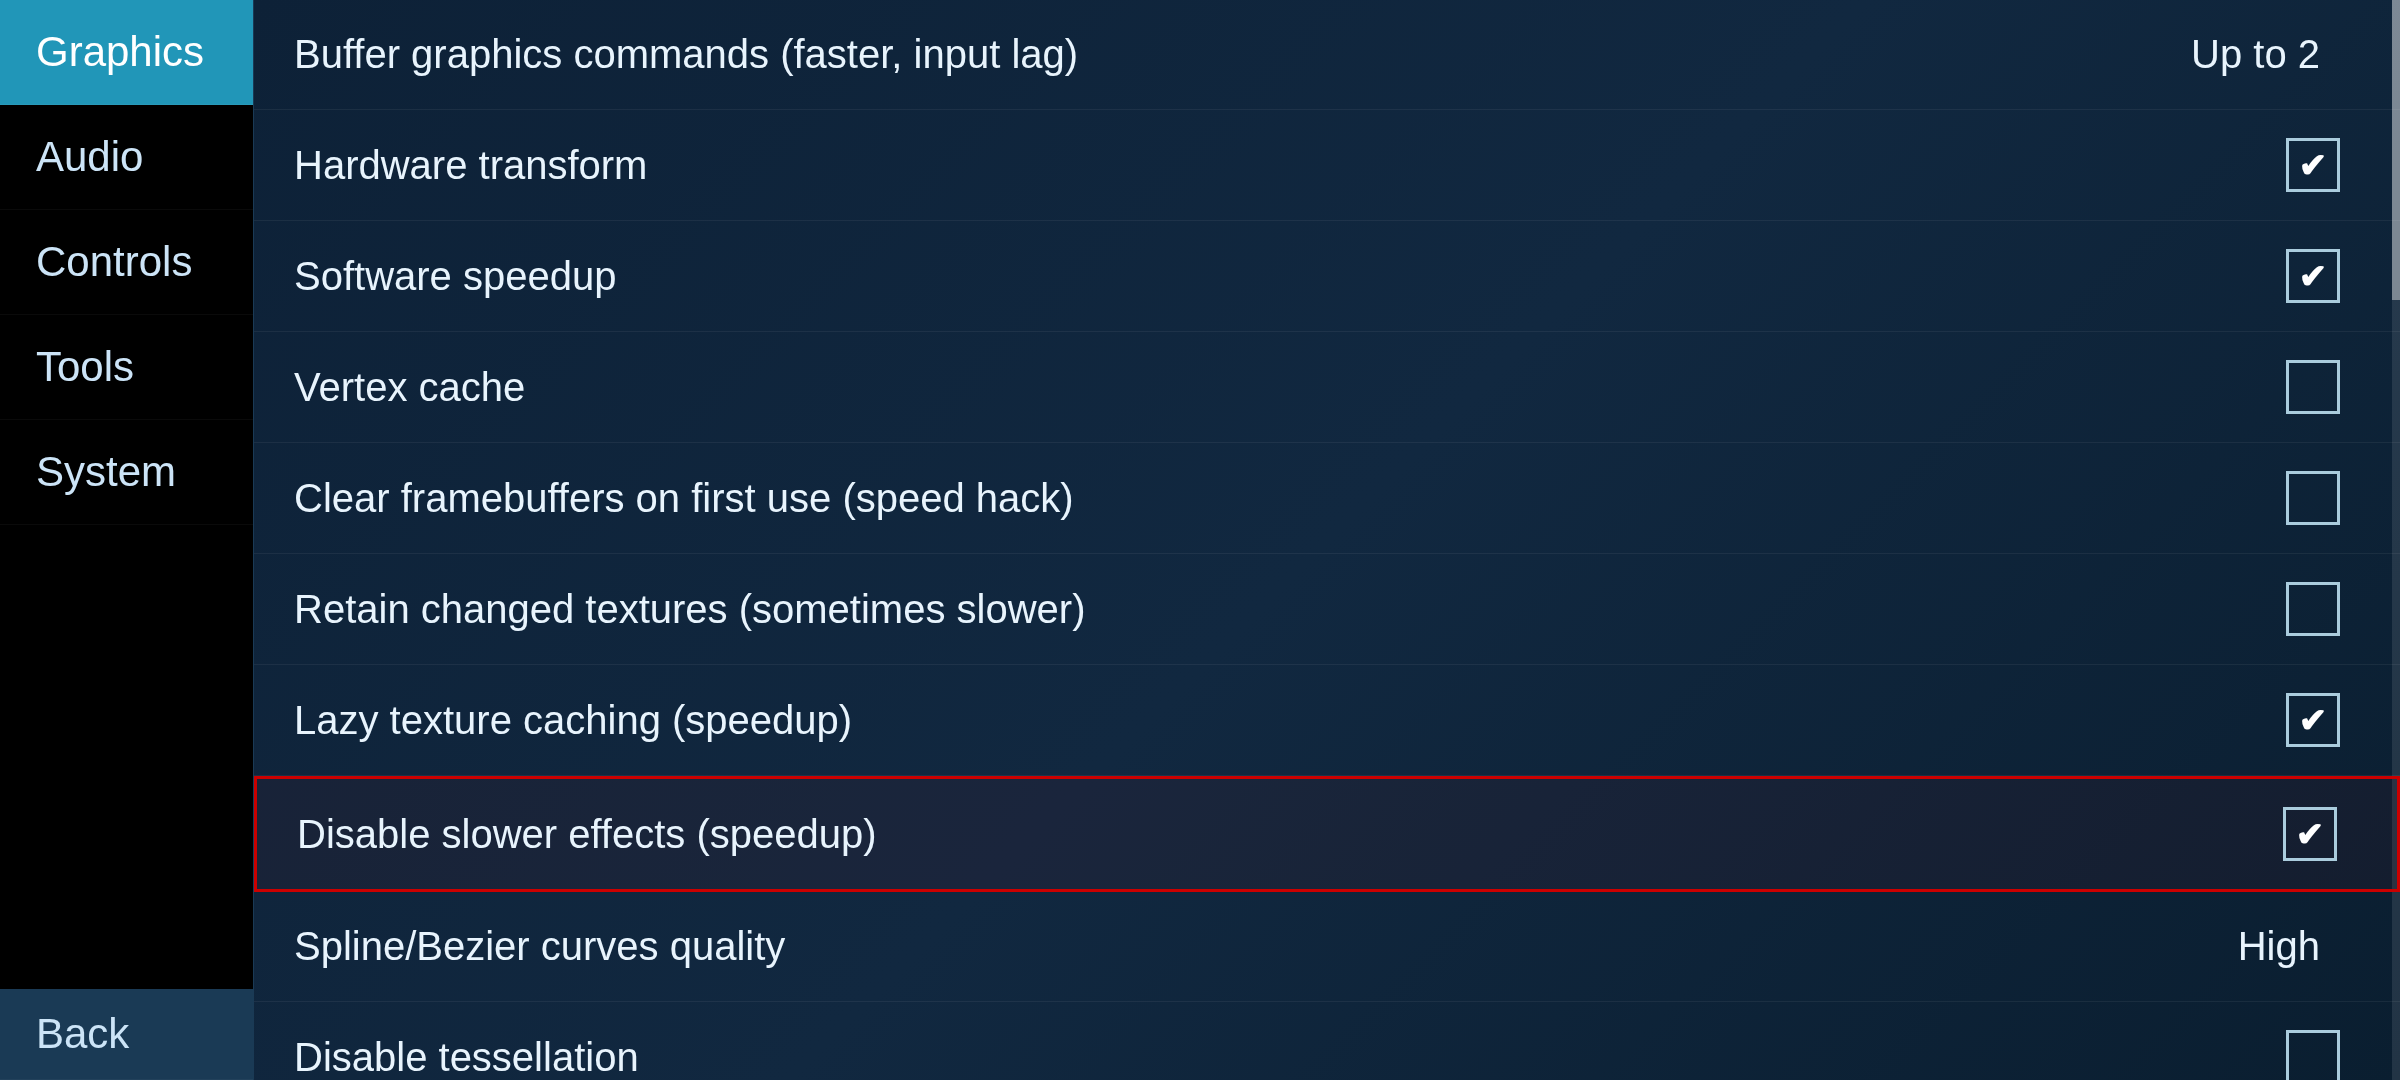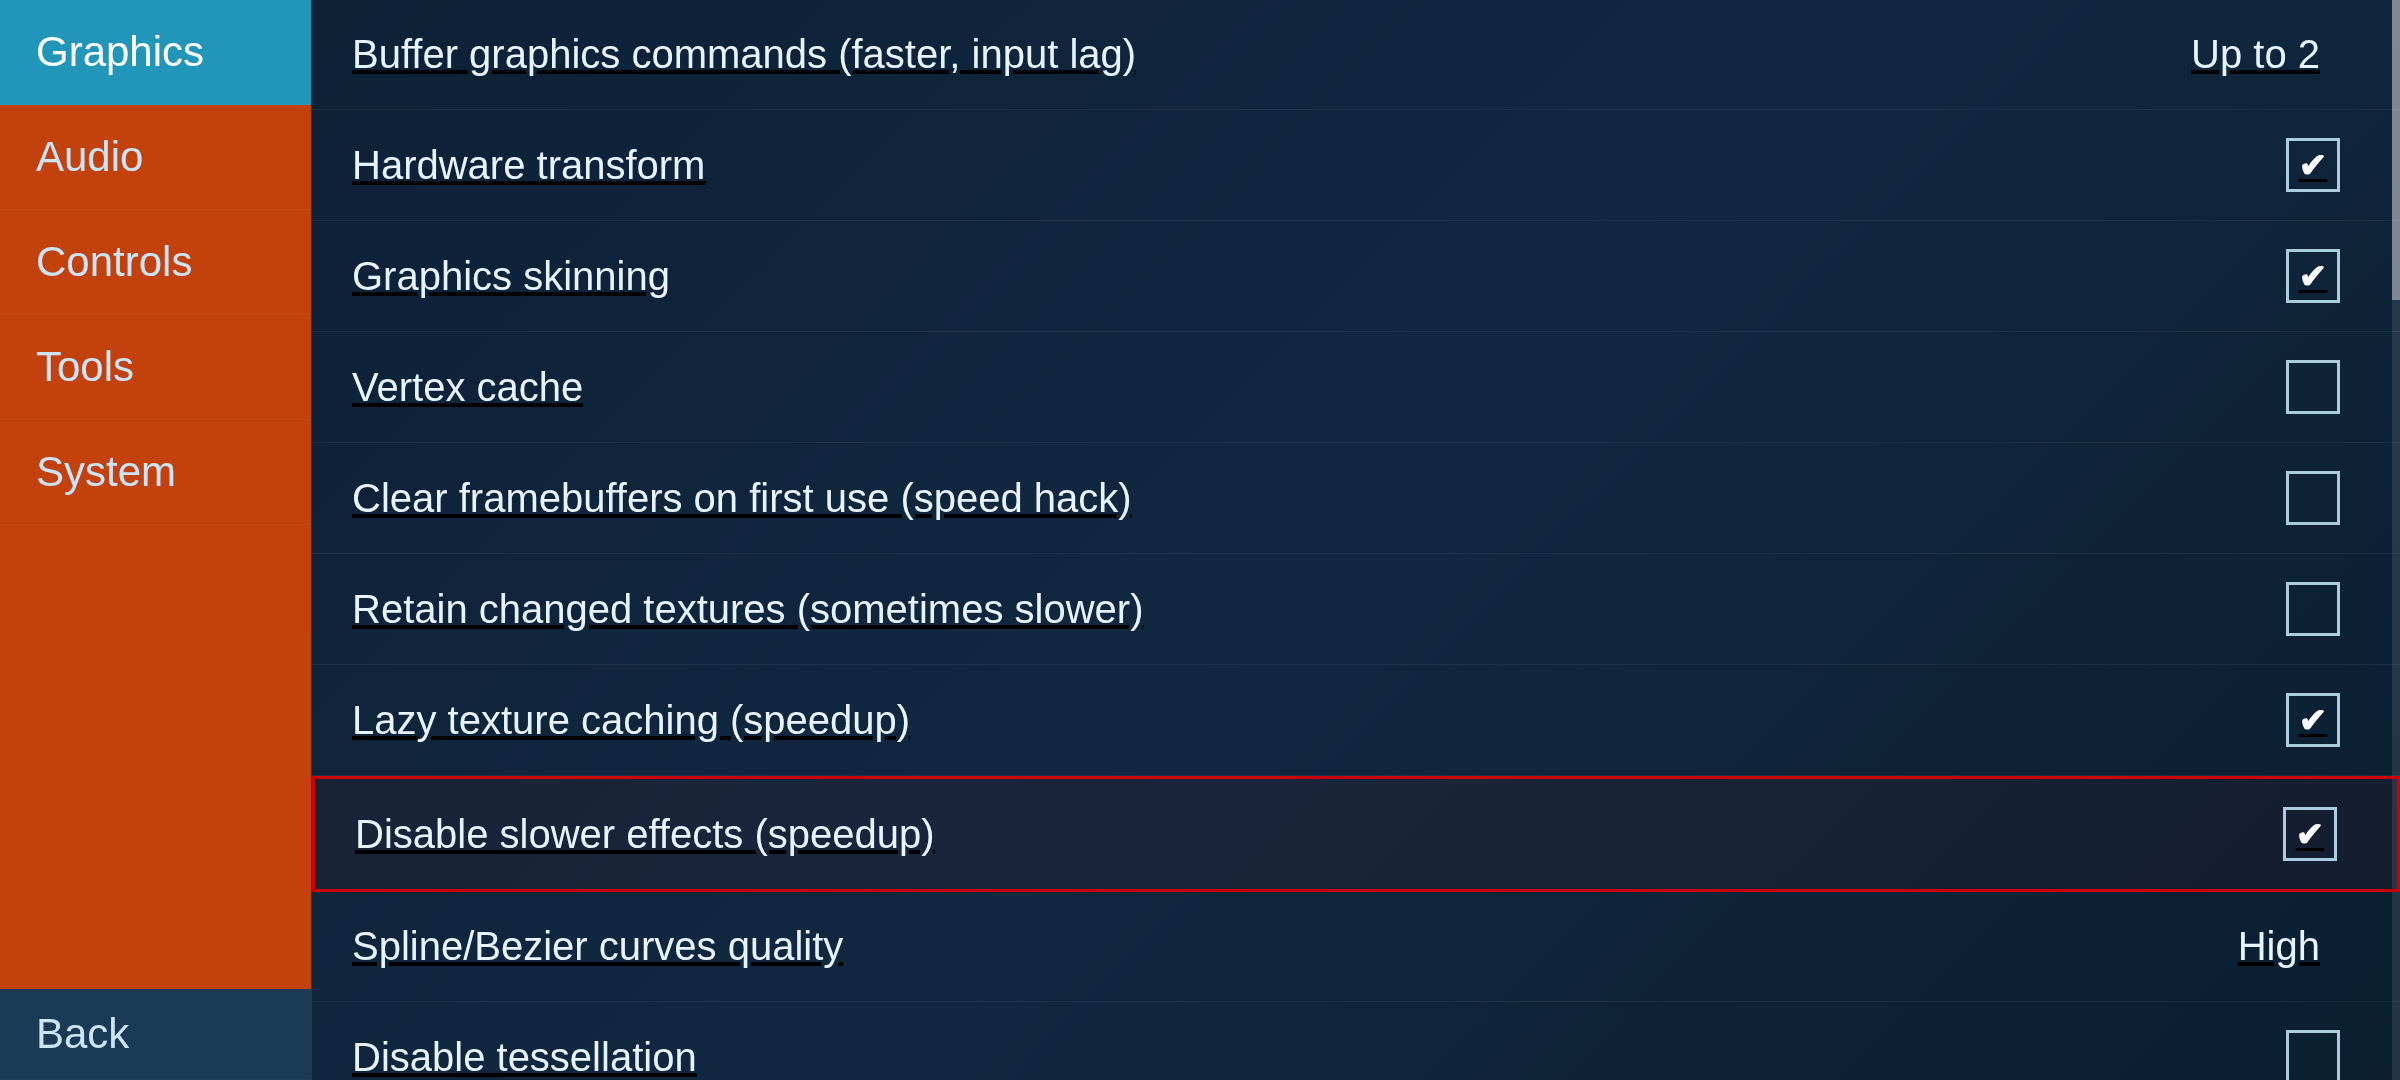--- a/index.html
+++ b/index.html
@@ -19,23 +19,23 @@
       top: 0; left: 0;
       width: 100%; height: 100%;
       pointer-events: none;
       z-index: 0;
       opacity: 0.12;
     }
 
     .sidebar {
       position: relative;
       z-index: 1;
-      width: 312px;
+      width: 254px;
       min-height: 1080px;
-      background: #c2410c;
+      background: #000000;
       display: flex;
       flex-direction: column;
       border-right: 1px solid #1a3a55;
     }
 
     .sidebar-item {
       padding: 28px 36px;
       font-size: 42px;
       font-weight: 500;
       color: #cce4f7;
@@ -66,21 +66,20 @@
     }
 
     .setting-row {
       display: flex;
       align-items: center;
       justify-content: center;
       padding: 28px 60px 28px 40px;
       border-bottom: 1px solid rgba(255,255,255,0.06);
       min-height: 110px;
       position: relative;
-      text-decoration: underline;
     }
 
     .setting-row.highlighted {
       border: 3px solid #cc0000;
       background: rgba(204, 0, 0, 0.05);
       margin: 0 0;
     }
 
     .setting-label {
       font-size: 40px;
@@ -241,21 +240,21 @@
   <div id="settings-container">
       <div class="setting-row">
         <span class="setting-label">Buffer graphics commands (faster, input lag)</span>
         <span class="setting-value">Up to 2</span>
       </div>
       <div class="setting-row">
         <span class="setting-label">Hardware transform</span>
         <div class="checkbox checked"></div>
       </div>
       <div class="setting-row">
-        <span class="setting-label">Graphics skinning</span>
+        <span class="setting-label">Software speedup</span>
         <div class="checkbox checked"></div>
       </div>
       <div class="setting-row">
         <span class="setting-label">Vertex cache</span>
         <div class="checkbox"></div>
       </div>
       <div class="setting-row">
         <span class="setting-label">Clear framebuffers on first use (speed hack)</span>
         <div class="checkbox"></div>
       </div>

